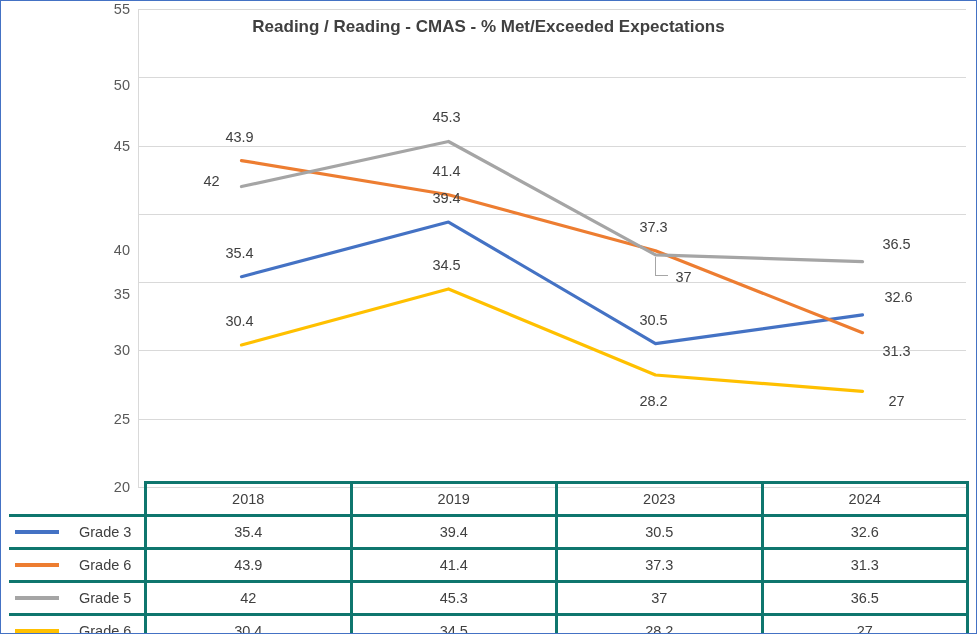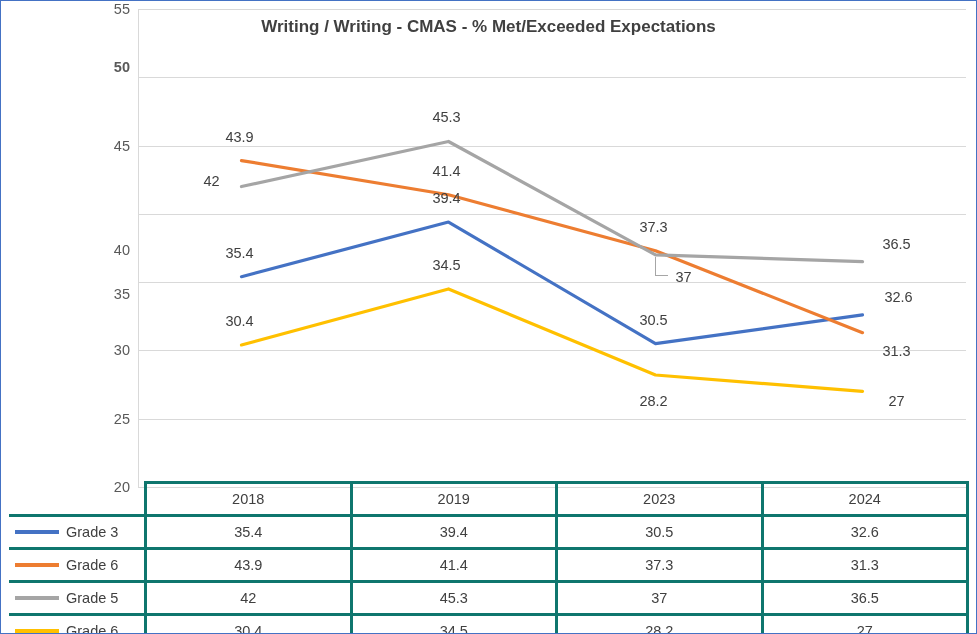--- a/index.html
+++ b/index.html
@@ -114,37 +114,37 @@
     text-align: left;
     padding-left: 6px;
     border-left: none;
   }
   #data-table thead .legend-cell {
     border: none;
   }
   #data-table .legend-inner {
     display: flex;
     align-items: center;
-    gap: 7px;
+    gap: 20px;
   }
   .legend-swatch {
     display: inline-block;
     width: 44px;
     height: 3.5px;
     flex: 0 0 auto;
   }
   .legend-text { font-size: 14.5px; color: #404040; }
 </style>
 </head>
 <body>
 
 <div id="chart-frame">
 
   <div id="chart-title">
-    <span class="line2">Writing / Writing - CMAS - % Met/Exceeded Expectations</span>
+    <span class="line2">Reading / Reading - CMAS - % Met/Exceeded Expectations</span>
   </div>
 
   <div id="plot-area">
     <div class="axis-line-left"></div>
     <div id="gridlines">
         <div class="gridline" style="top: 478px;"></div>
         <div class="gridline" style="top: 409.714px;"></div>
         <div class="gridline" style="top: 341.429px;"></div>
         <div class="gridline" style="top: 273.143px;"></div>
         <div class="gridline" style="top: 204.857px;"></div>
@@ -152,21 +152,21 @@
         <div class="gridline" style="top: 68.2857px;"></div>
         <div class="gridline" style="top: 0px;"></div>
       </div>
     <div id="yticks">
         <div class="ytick" style="top: 478px;">20</div>
         <div class="ytick" style="top: 409.714px;">25</div>
         <div class="ytick" style="top: 341.429px;">30</div>
         <div class="ytick" style="top: 273.143px; margin-top: 12px;">35</div>
         <div class="ytick" style="top: 204.857px; margin-top: 36px;">40</div>
         <div class="ytick" style="top: 136.571px;">45</div>
-        <div class="ytick" style="top: 58px; font-weight: bold;">50</div>
+        <div class="ytick" style="top: 76px;">50</div>
         <div class="ytick" style="top: 0px;">55</div>
       </div>
     <svg id="series-svg" preserveAspectRatio="none" viewBox="0 0 828 478">
         <polyline points="103.5,267.68000000000006 310.5,213.05142857142857 517.5,334.6 724.5,305.91999999999996" fill="none" stroke="#4472c4" stroke-width="3.2" stroke-linejoin="round" stroke-linecap="round"></polyline>
         <polyline points="103.5,151.59428571428572 310.5,185.73714285714283 517.5,241.7314285714286 724.5,323.6742857142857" fill="none" stroke="#ed7d31" stroke-width="3.2" stroke-linejoin="round" stroke-linecap="round"></polyline>
         <polyline points="103.5,177.54285714285714 310.5,132.47428571428577 517.5,245.82857142857142 724.5,252.65714285714287" fill="none" stroke="#a5a5a5" stroke-width="3.2" stroke-linejoin="round" stroke-linecap="round"></polyline>
         <polyline points="103.5,335.9657142857143 310.5,279.97142857142853 517.5,366.0114285714286 724.5,382.4" fill="none" stroke="#ffc000" stroke-width="3.2" stroke-linejoin="round" stroke-linecap="round"></polyline>
       </svg>
     <div id="dlabels">
         <div class="dlabel" style="left: 101.5px; top: 243.68px;">35.4</div>

